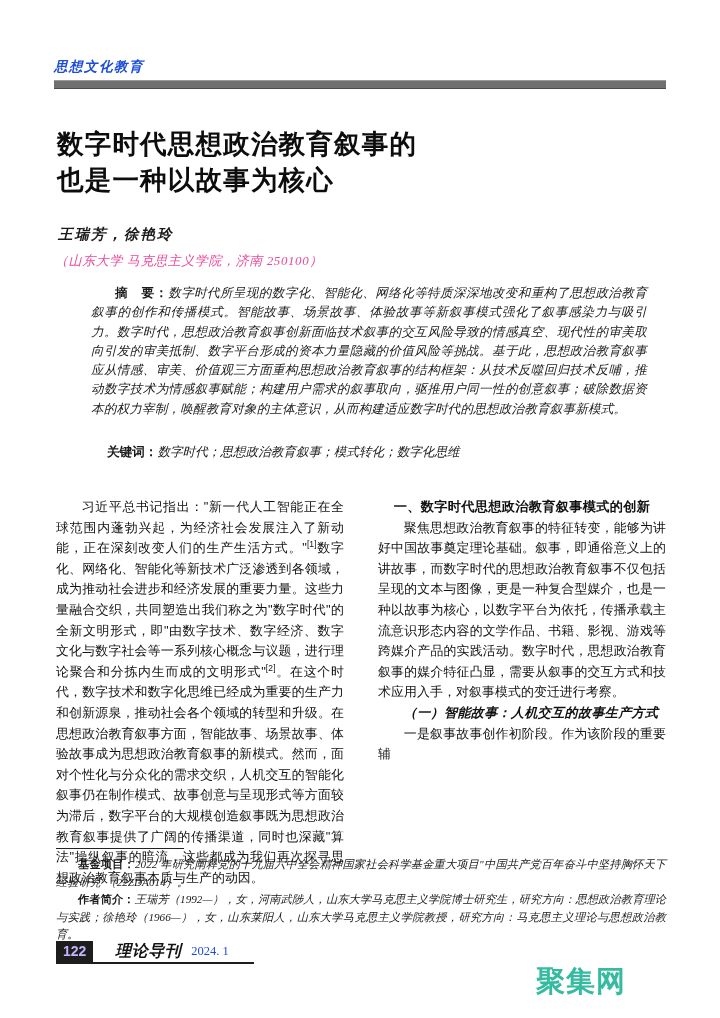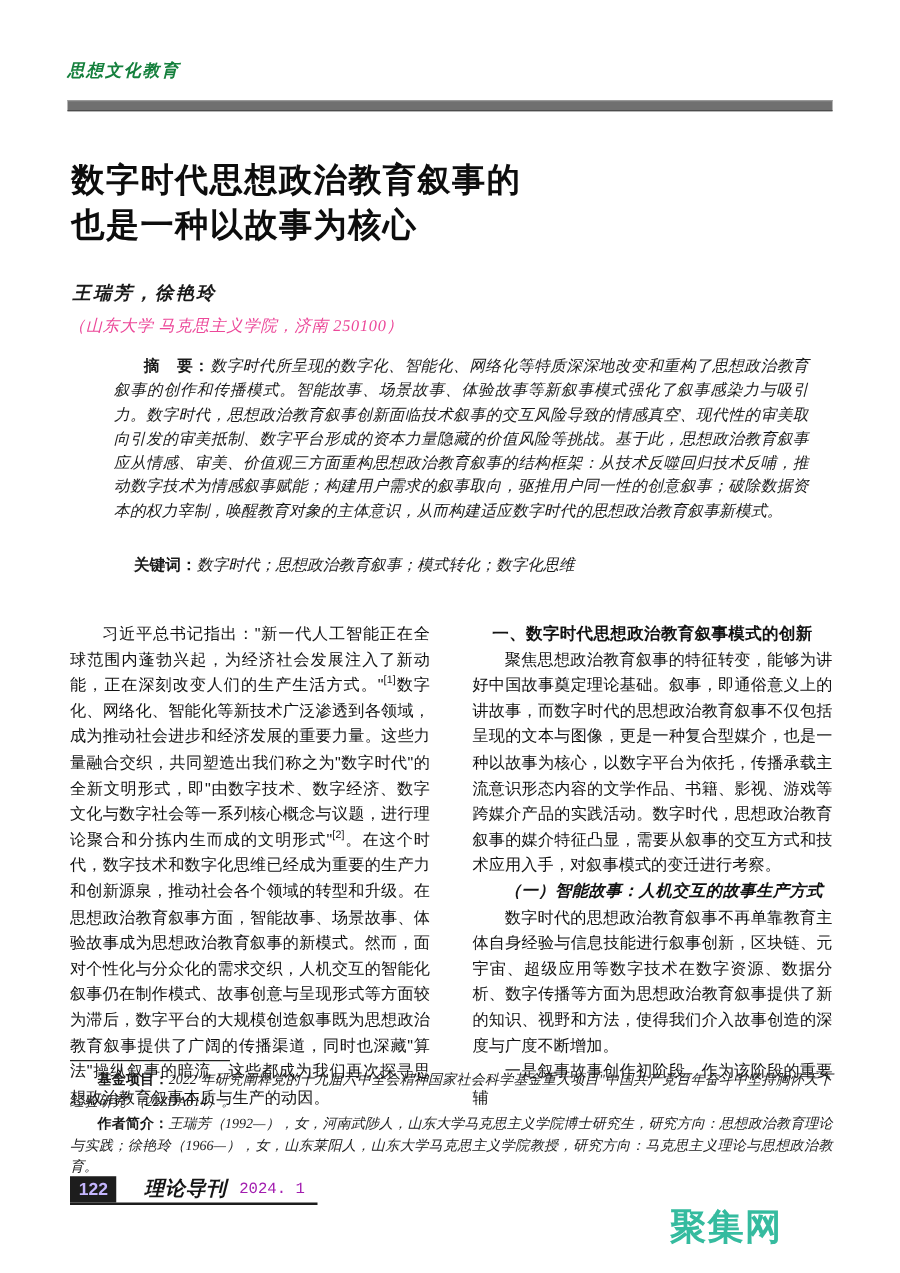--- a/index.html
+++ b/index.html
@@ -22,27 +22,27 @@
     width: 720px;
     height: 1018px;
     box-sizing: border-box;
     padding: 0;
   }
 
   
   .running-head {
     position: absolute;
     left: 54px;
-    top: 48px;
+    top: 58px;
     font-family: "Liberation Serif", "DejaVu Serif", serif;
     font-weight: bold;
     font-style: italic;
     font-size: 13.5px;
     letter-spacing: 1.5px;
-    color: #15803d;
+    color: #1d4ed8;
   }
   .head-rule {
     position: absolute;
     left: 54px;
     top: 80px;
     width: 612px;
     height: 7px;
     background: #707070;
     border-top: 1px solid #9a9a9a;
     border-bottom: 1px solid #4c4c4c;
@@ -237,24 +237,24 @@
   .journal-name {
     font-family: "Liberation Serif", "DejaVu Serif", serif;
     font-style: italic;
     font-weight: bold;
     font-size: 16px;
     letter-spacing: 0.5px;
     margin-left: 22px;
     color: #141414;
   }
   .issue-date {
-    font-family: Liberation Mono, monospace;
+    font-family: Liberation Serif, serif;
     font-size: 12.5px;
     margin-left: 10px;
-    color: #a21caf;
+    color: #1d4ed8;
   }
   .footer-rule {
     position: absolute;
     left: 56px;
     top: 962px;
     width: 198px;
     height: 0;
     border-top: 2px solid #1d1d1d;
   }
 
@@ -297,21 +297,20 @@
   <div class="body-cols">
 
     <div class="col col-left">
       <p><span>习近平总书记指出："新一代人工智能正在全球范围内蓬勃兴起，为经济社会发展注入了新动能，正在深刻改变人们的生产生活方式。"</span><span class="sup">[1]</span><span>数字化、网络化、智能化等新技术广泛渗透到各领域，成为推动社会进步和经济发展的重要力量。这些力量融合交织，共同塑造出我们称之为"数字时代"的全新文明形式，即"由数字技术、数字经济、数字文化与数字社会等一系列核心概念与议题，进行理论聚合和分拣内生而成的文明形式"</span><span class="sup">[2]</span><span>。在这个时代，数字技术和数字化思维已经成为重要的生产力和创新源泉，推动社会各个领域的转型和升级。在思想政治教育叙事方面，智能故事、场景故事、体验故事成为思想政治教育叙事的新模式。然而，面对个性化与分众化的需求交织，人机交互的智能化叙事仍在制作模式、故事创意与呈现形式等方面较为滞后，数字平台的大规模创造叙事既为思想政治教育叙事提供了广阔的传播渠道，同时也深藏"算法"操纵叙事的暗流，这些都成为我们再次探寻思想政治教育叙事本质与生产的动因。</span></p>
     </div>
 
     <div class="col col-right">
       <p class="sec-head">一、数字时代思想政治教育叙事模式的创新</p>
       <p>聚焦思想政治教育叙事的特征转变，能够为讲好中国故事奠定理论基础。叙事，即通俗意义上的讲故事，而数字时代的思想政治教育叙事不仅包括呈现的文本与图像，更是一种复合型媒介，也是一种以故事为核心，以数字平台为依托，传播承载主流意识形态内容的文学作品、书籍、影视、游戏等跨媒介产品的实践活动。数字时代，思想政治教育叙事的媒介特征凸显，需要从叙事的交互方式和技术应用入手，对叙事模式的变迁进行考察。</p>
       <p class="subsec-head">（一）智能故事：人机交互的故事生产方式</p>
-      <p>数字时代的思想政治教育叙事不再单靠教育主体自身经验与信息技能进行叙事创新，区块链、元宇宙、超级应用等数字技术在数字资源、数据分析、数字传播等方面为思想政治教育叙事提供了新的知识、视野和方法，使得我们介入故事创造的深度与广度不断增加。</p>
       <p>一是叙事故事创作初阶段。作为该阶段的重要辅</p>
     </div>
 
   </div>
 
   <div class="foot-rule"></div>
   <div class="footnotes">
     <p><span class="lead">基金项目：</span><span>2022 年研究阐释党的十九届六中全会精神国家社会科学基金重大项目"中国共产党百年奋斗中坚持胸怀天下经验研究"（22ZDA014）。</span></p>
     <p><span class="lead">作者简介：</span><span>王瑞芳（1992—），女，河南武陟人，山东大学马克思主义学院博士研究生，研究方向：思想政治教育理论与实践；徐艳玲（1966—），女，山东莱阳人，山东大学马克思主义学院教授，研究方向：马克思主义理论与思想政治教育。</span></p>
   </div>

